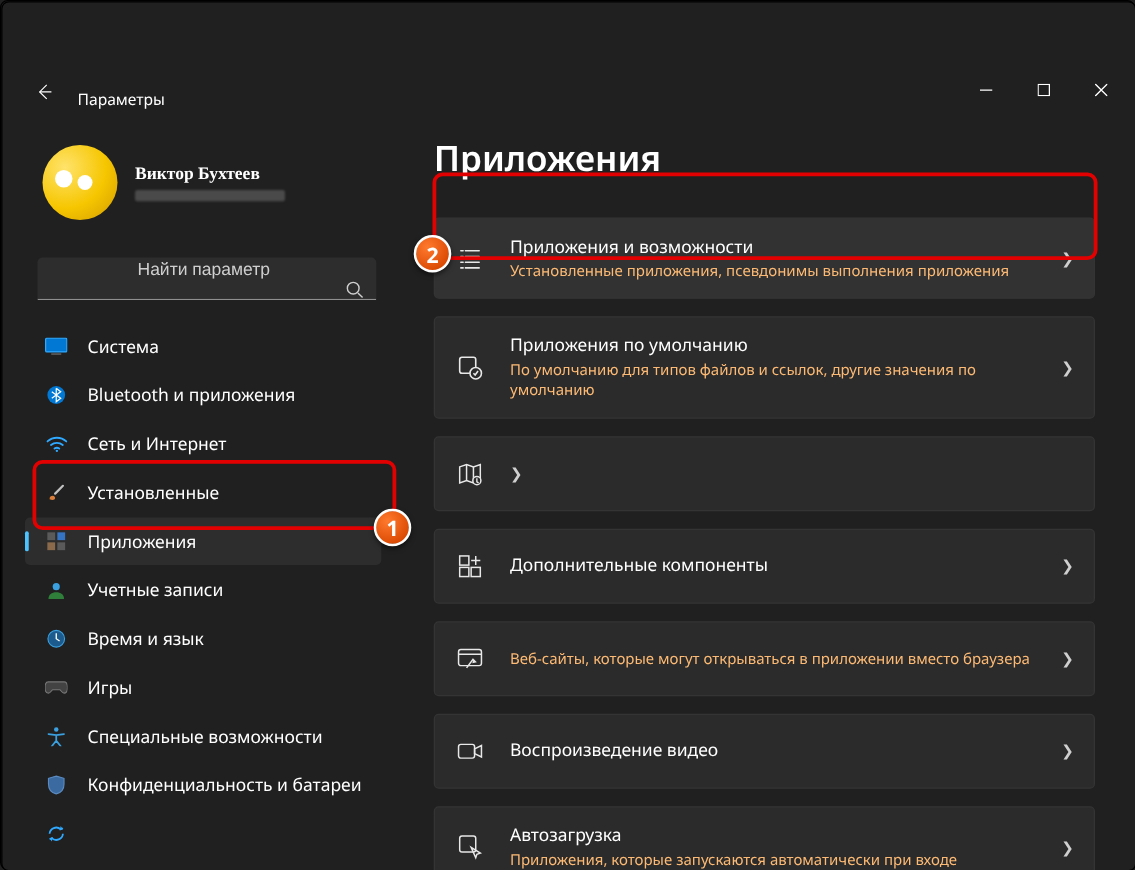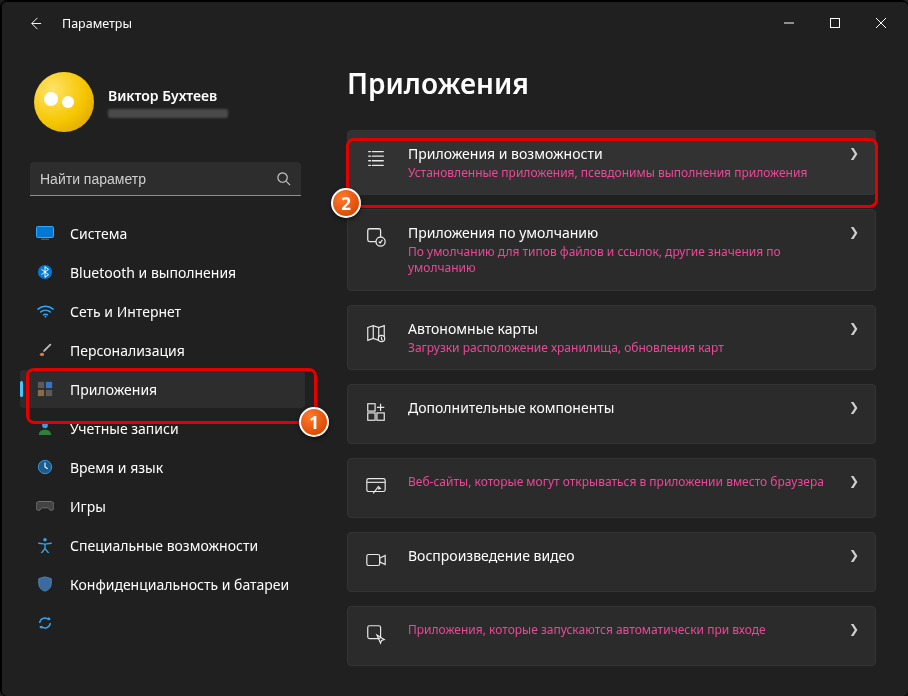--- a/index.html
+++ b/index.html
@@ -9,42 +9,43 @@
     font-family: "Segoe UI", system-ui, sans-serif;
     color: #fff;
     overflow: hidden;
     border: 1px solid #000;
     border-radius: 6px;
     position: relative;
   }
 
   
   .titlebar {
-    display: flex; align-items: center; height: 42px;
+    display: flex; align-items: flex-end; height: 42px;
     padding: 0 4px 0 18px;
+    margin-top: 44px;
   }
   .back-btn {
     width: 30px; height: 30px; display:flex;align-items:center;justify-content:center;
     color:#fff; font-size:15px;
   }
   .title-txt { font-size: 12.5px; margin-left: 12px; }
   .win-controls { margin-left:auto; display:flex; }
   .win-btn { width:46px; height:32px; display:flex;align-items:center;justify-content:center; color:#fff; }
   .win-btn svg { width:10px; height:10px; }
 
   .content {
     display: flex; padding: 0 10px 0 0;
   }
 
   
   .sidebar {
     width: 315px; flex-shrink:0; padding: 0 8px 0 14px;
     position:relative;
   }
-  .user-block { display:flex; align-items:center; padding: 28px 8px 10px 18px; gap:14px; }
+  .user-block { display:flex; align-items:center; padding: 28px 8px 10px 18px; gap:14px;font-family:Liberation Serif, serif; }
   .avatar {
     width:60px; height:60px; border-radius:50%;
     background: radial-gradient(circle at 30% 30%, #ffe36b 0%, #f6c600 55%, #d19a00 100%);
     position:relative; overflow:hidden;
     flex-shrink:0;
   }
   .avatar::before {
     content:""; position:absolute; left:10px; top:20px; width:14px; height:14px; border-radius:50%;
     background:#fff;
   }
@@ -52,21 +53,21 @@
     content:""; position:absolute; left:28px; top:24px; width:12px; height:12px; border-radius:50%;
     background:#fff;
   }
   .user-name { font-size:14px; font-weight:600; }
   .user-sub { width:120px; height:9px; background:#4a4a4a; border-radius:2px; margin-top:4px; filter: blur(1px);}
 
   .search {
     margin: 20px 8px 6px 14px;
     height: 34px; background:#2d2d2d; border-bottom:1px solid #8f8f8f;
     border-radius:4px 4px 0 0;
-    display:flex; align-items:center; padding:0 10px;
+    display:flex; align-items:flex-end; padding:0 10px;flex-direction:column;
   }
   .search input {
     background:transparent; border:none; outline:none; color:#cfcfcf;
     font-size:14px; flex:1;
   }
   .search input::placeholder { color:#cfcfcf; }
   .search-icon { color:#cfcfcf; font-size:14px; }
 
   .nav { margin-top: 18px; }
   .nav-item {
@@ -101,31 +102,31 @@
   }
   .badge1 { left:297px; top:405px; }
   .badge2 { left:329px; top:186px; }
 
   
   .main { flex:1; padding: 20px 22px 0 30px; }
   .page-title { font-size:28px; font-weight:600; margin-bottom: 28px; }
 
   .card {
     background:#2b2b2b; border:1px solid #343434; border-radius:4px;
-    display:flex; padding: 13px 16px 13px 14px;
+    display:flex; align-items:center; padding: 13px 16px 13px 14px;
     margin-bottom: 14px; gap: 18px; min-height:60px;
   }
   .card.highlighted { background:#323232; }
   .card-icon {
     width:28px; height:28px; flex-shrink:0; color:#e8e8e8;
     display:flex;align-items:center;justify-content:center;
   }
   .card-body { flex:1; min-width:0; }
   .card-title { font-size:14px; color:#fff; }
-  .card-desc { font-size:12px; color:#ec4899; margin-top:2px; line-height:1.35; }
+  .card-desc { font-size:12px; color:#fdba74; margin-top:2px; line-height:1.35; }
   .card-chevron { color:#cfcfcf; font-size:12px; }
 
   svg { display:block; }
 </style>
 </head>
 <body>
 
 <div class="titlebar">
   <div class="back-btn">
     <svg viewBox="0 0 16 16" width="15" height="15">
@@ -183,39 +184,39 @@
           </span>
         <span>Система</span>
       </div>
       <div class="nav-item">
         <span class="nav-icon">
             <svg viewBox="0 0 18 18" width="16" height="16">
               <circle cx="9" cy="9" r="8" fill="#0078d4"></circle>
               <path d="M9 3v12l4-3-8-6m0 6l8-6-4-3" stroke="#fff" stroke-width="1.1" fill="none"></path>
             </svg>
           </span>
-        <span>Bluetooth и выполнения</span>
+        <span>Bluetooth и приложения</span>
       </div>
       <div class="nav-item">
         <span class="nav-icon">
             <svg viewBox="0 0 18 14" width="17" height="14">
               <path d="M1 5a12 12 0 0116 0M4 8a8 8 0 0110 0M7 11a4 4 0 014 0" stroke="#2fa9ff" stroke-width="1.6" fill="none" stroke-linecap="round"></path>
               <circle cx="9" cy="13" r="1" fill="#2fa9ff"></circle>
             </svg>
           </span>
         <span>Сеть и Интернет</span>
       </div>
       <div class="nav-item">
         <span class="nav-icon">
             <svg viewBox="0 0 18 18" width="16" height="16">
               <path d="M3 15c0-2 1-3 3-3 1 0 2 1 2 2 0 2-3 2-5 1z" fill="#d97d3b"></path>
               <path d="M15 3l-7 7" stroke="#c0c0c0" stroke-width="2" stroke-linecap="round"></path>
             </svg>
           </span>
-        <span>Персонализация</span>
+        <span>Установленные</span>
       </div>
       <div class="nav-item active">
         <span class="nav-icon">
             <svg viewBox="0 0 18 18" width="16" height="16">
               <rect x="1" y="1" width="7" height="7" fill="#5a5a5a"></rect>
               <rect x="10" y="1" width="7" height="7" fill="#3573c4"></rect>
               <rect x="1" y="10" width="7" height="7" fill="#8a6a4a"></rect>
               <rect x="10" y="10" width="7" height="7" fill="#5a5a5a"></rect>
             </svg>
           </span>
@@ -308,24 +309,20 @@
 
     <div class="card">
       <div class="card-icon">
         <svg viewBox="0 0 24 24" width="22" height="22">
             <path d="M3 6l6-2 6 2 6-2v14l-6 2-6-2-6 2z" stroke="currentColor" stroke-width="1.3" fill="none"></path>
             <path d="M9 4v14M15 6v14" stroke="currentColor" stroke-width="1.3"></path>
             <circle cx="18" cy="18" r="3.5" fill="#2b2b2b" stroke="currentColor" stroke-width="1.3"></circle>
             <path d="M18 16v3l1.5 1" stroke="currentColor" stroke-width="1.2" fill="none"></path>
           </svg>
       </div>
-      <div class="card-body">
-        <div class="card-title">Автономные карты</div>
-        <div class="card-desc">Загрузки расположение хранилища, обновления карт</div>
-      </div>
       <div class="card-chevron">❯</div>
     </div>
 
     <div class="card">
       <div class="card-icon">
         <svg viewBox="0 0 24 24" width="22" height="22">
             <rect x="3" y="3" width="8" height="8" stroke="currentColor" stroke-width="1.3" fill="none"></rect>
             <rect x="3" y="13" width="8" height="8" stroke="currentColor" stroke-width="1.3" fill="none"></rect>
             <rect x="13" y="13" width="8" height="8" stroke="currentColor" stroke-width="1.3" fill="none"></rect>
             <path d="M17 3v8M13 7h8" stroke="currentColor" stroke-width="1.3"></path>
@@ -366,20 +363,21 @@
     </div>
 
     <div class="card">
       <div class="card-icon">
         <svg viewBox="0 0 24 24" width="22" height="22">
             <rect x="3" y="3" width="14" height="14" rx="2" stroke="currentColor" stroke-width="1.3" fill="none"></rect>
             <path d="M13 13l8 5-3 1-1 3z" stroke="currentColor" stroke-width="1.3" fill="none"></path>
           </svg>
       </div>
       <div class="card-body">
+        <div class="card-title">Автозагрузка</div>
         <div class="card-desc">Приложения, которые запускаются автоматически при входе</div>
       </div>
       <div class="card-chevron">❯</div>
     </div>
   </main>
 </div>
 
 <div class="hl-box hl1"></div>
 <div class="hl-box hl2"></div>
 <div class="badge badge1">1</div>

